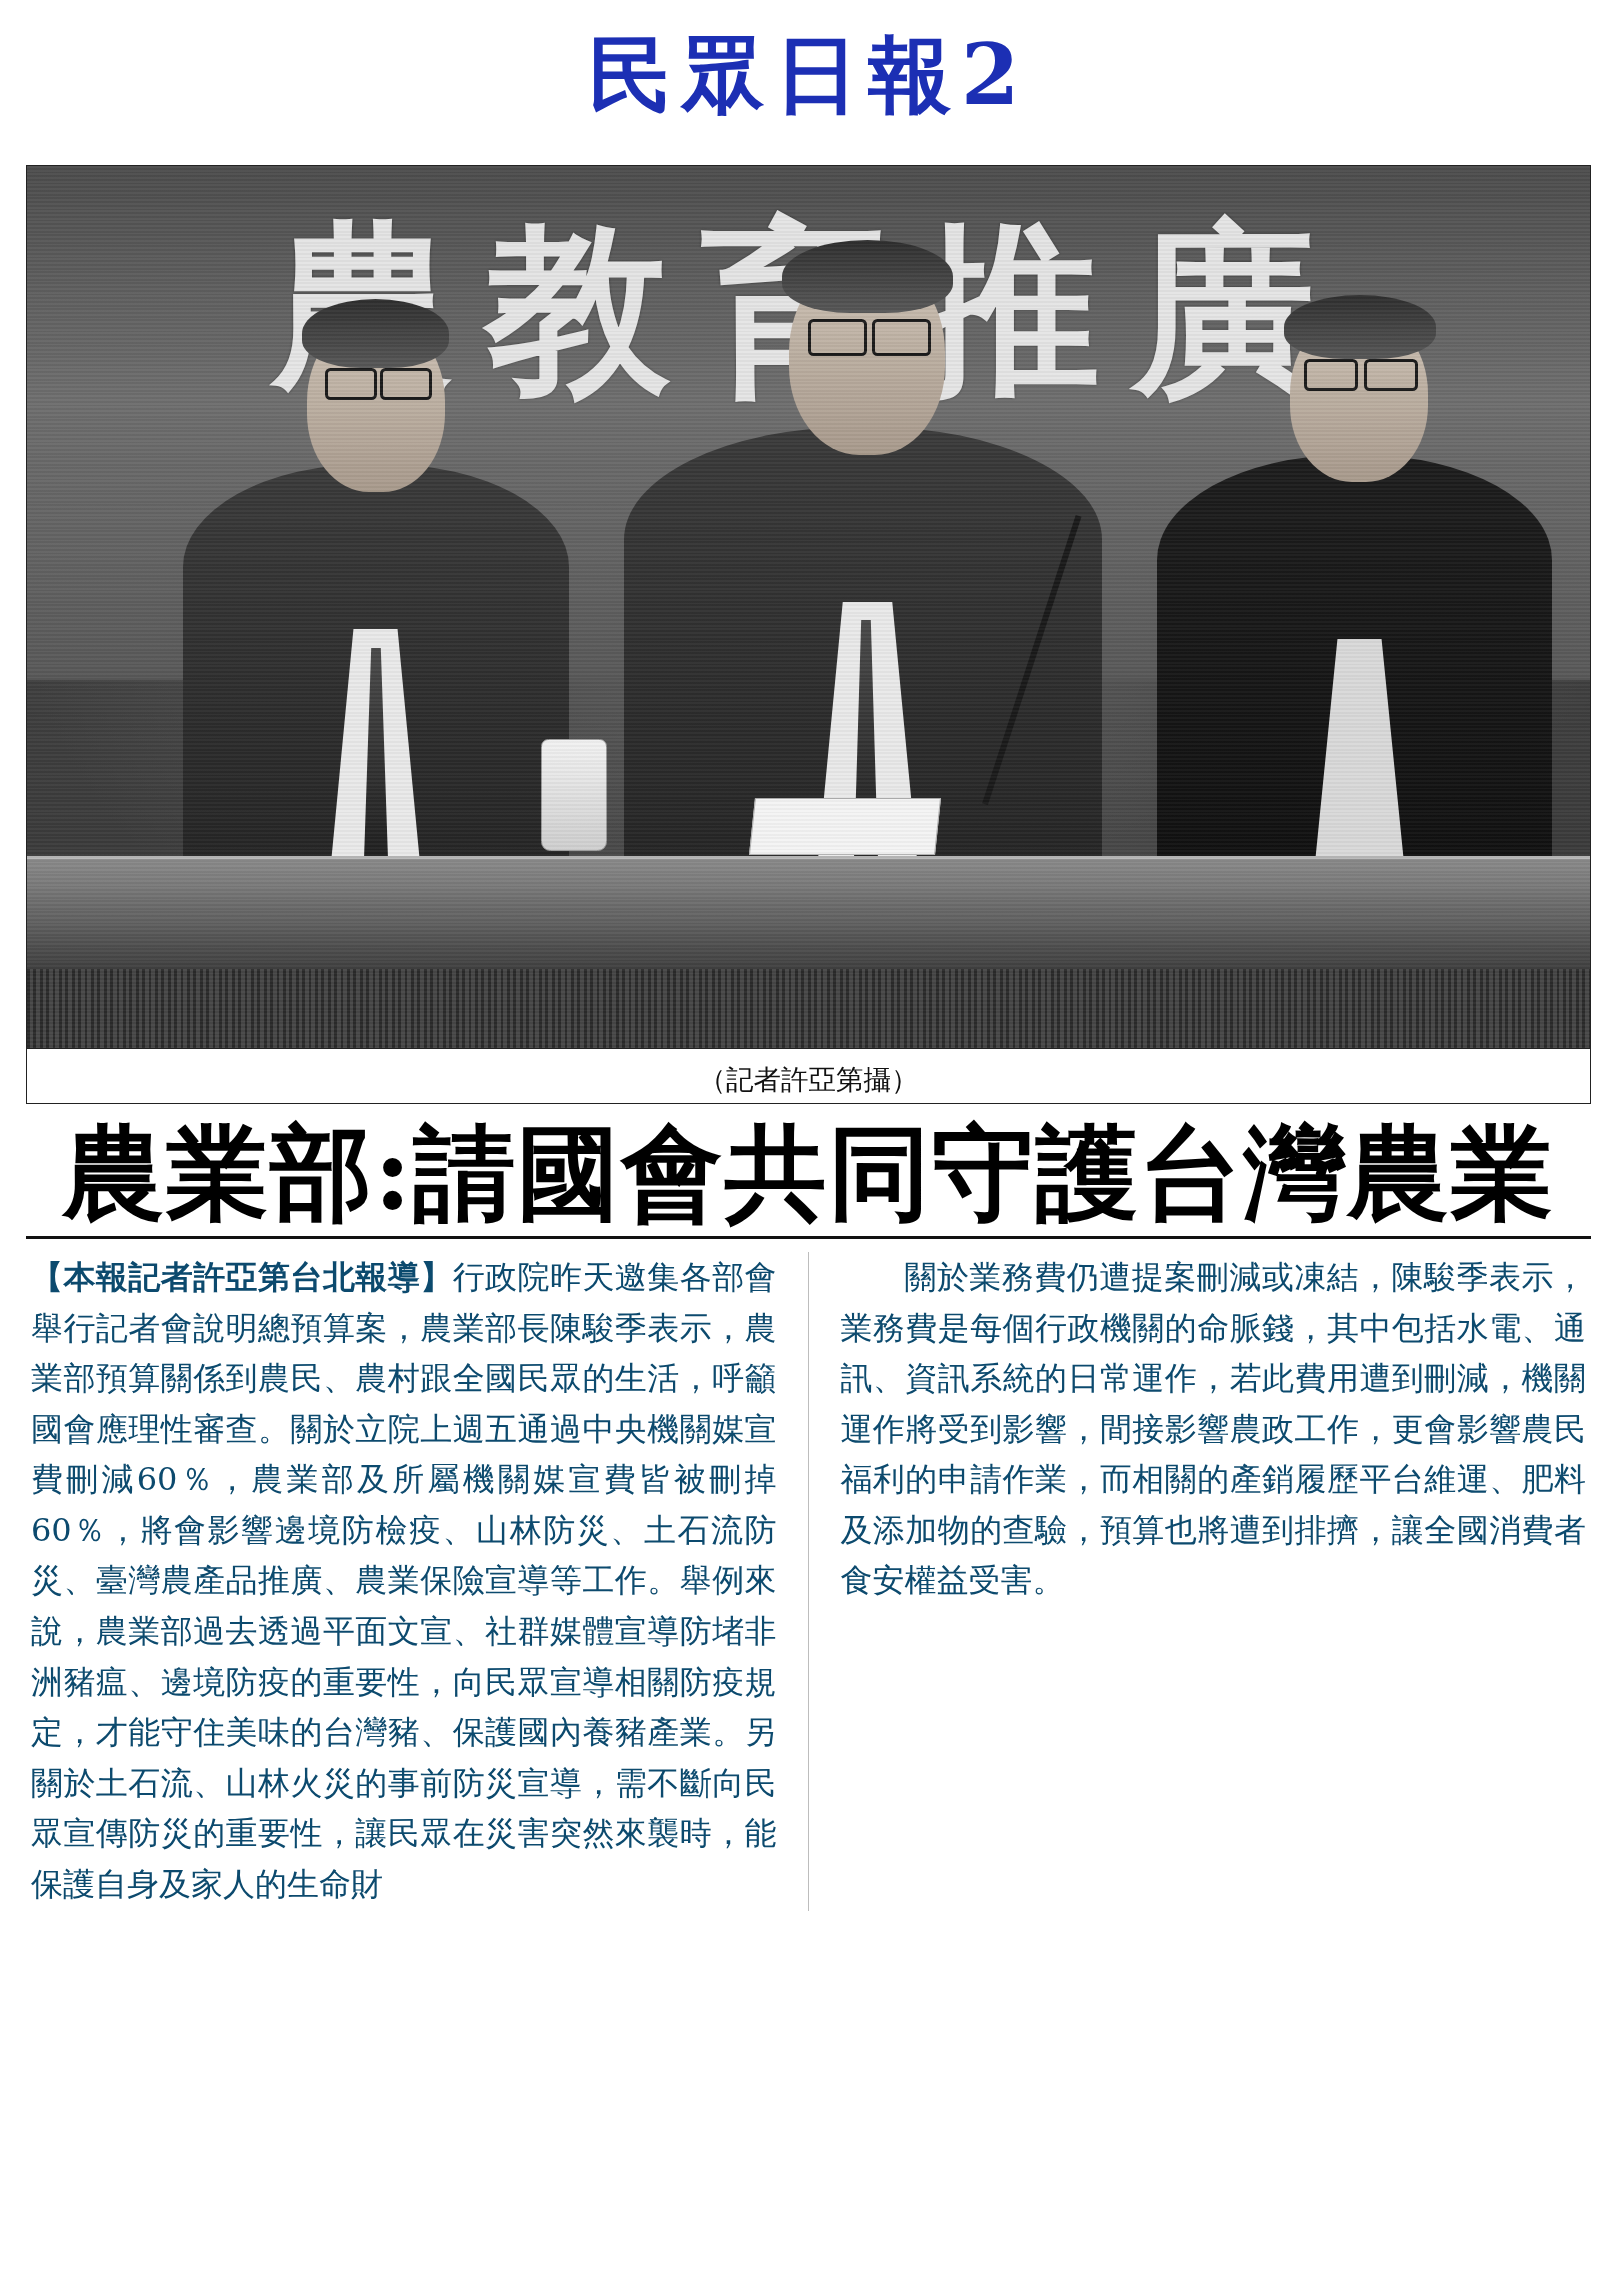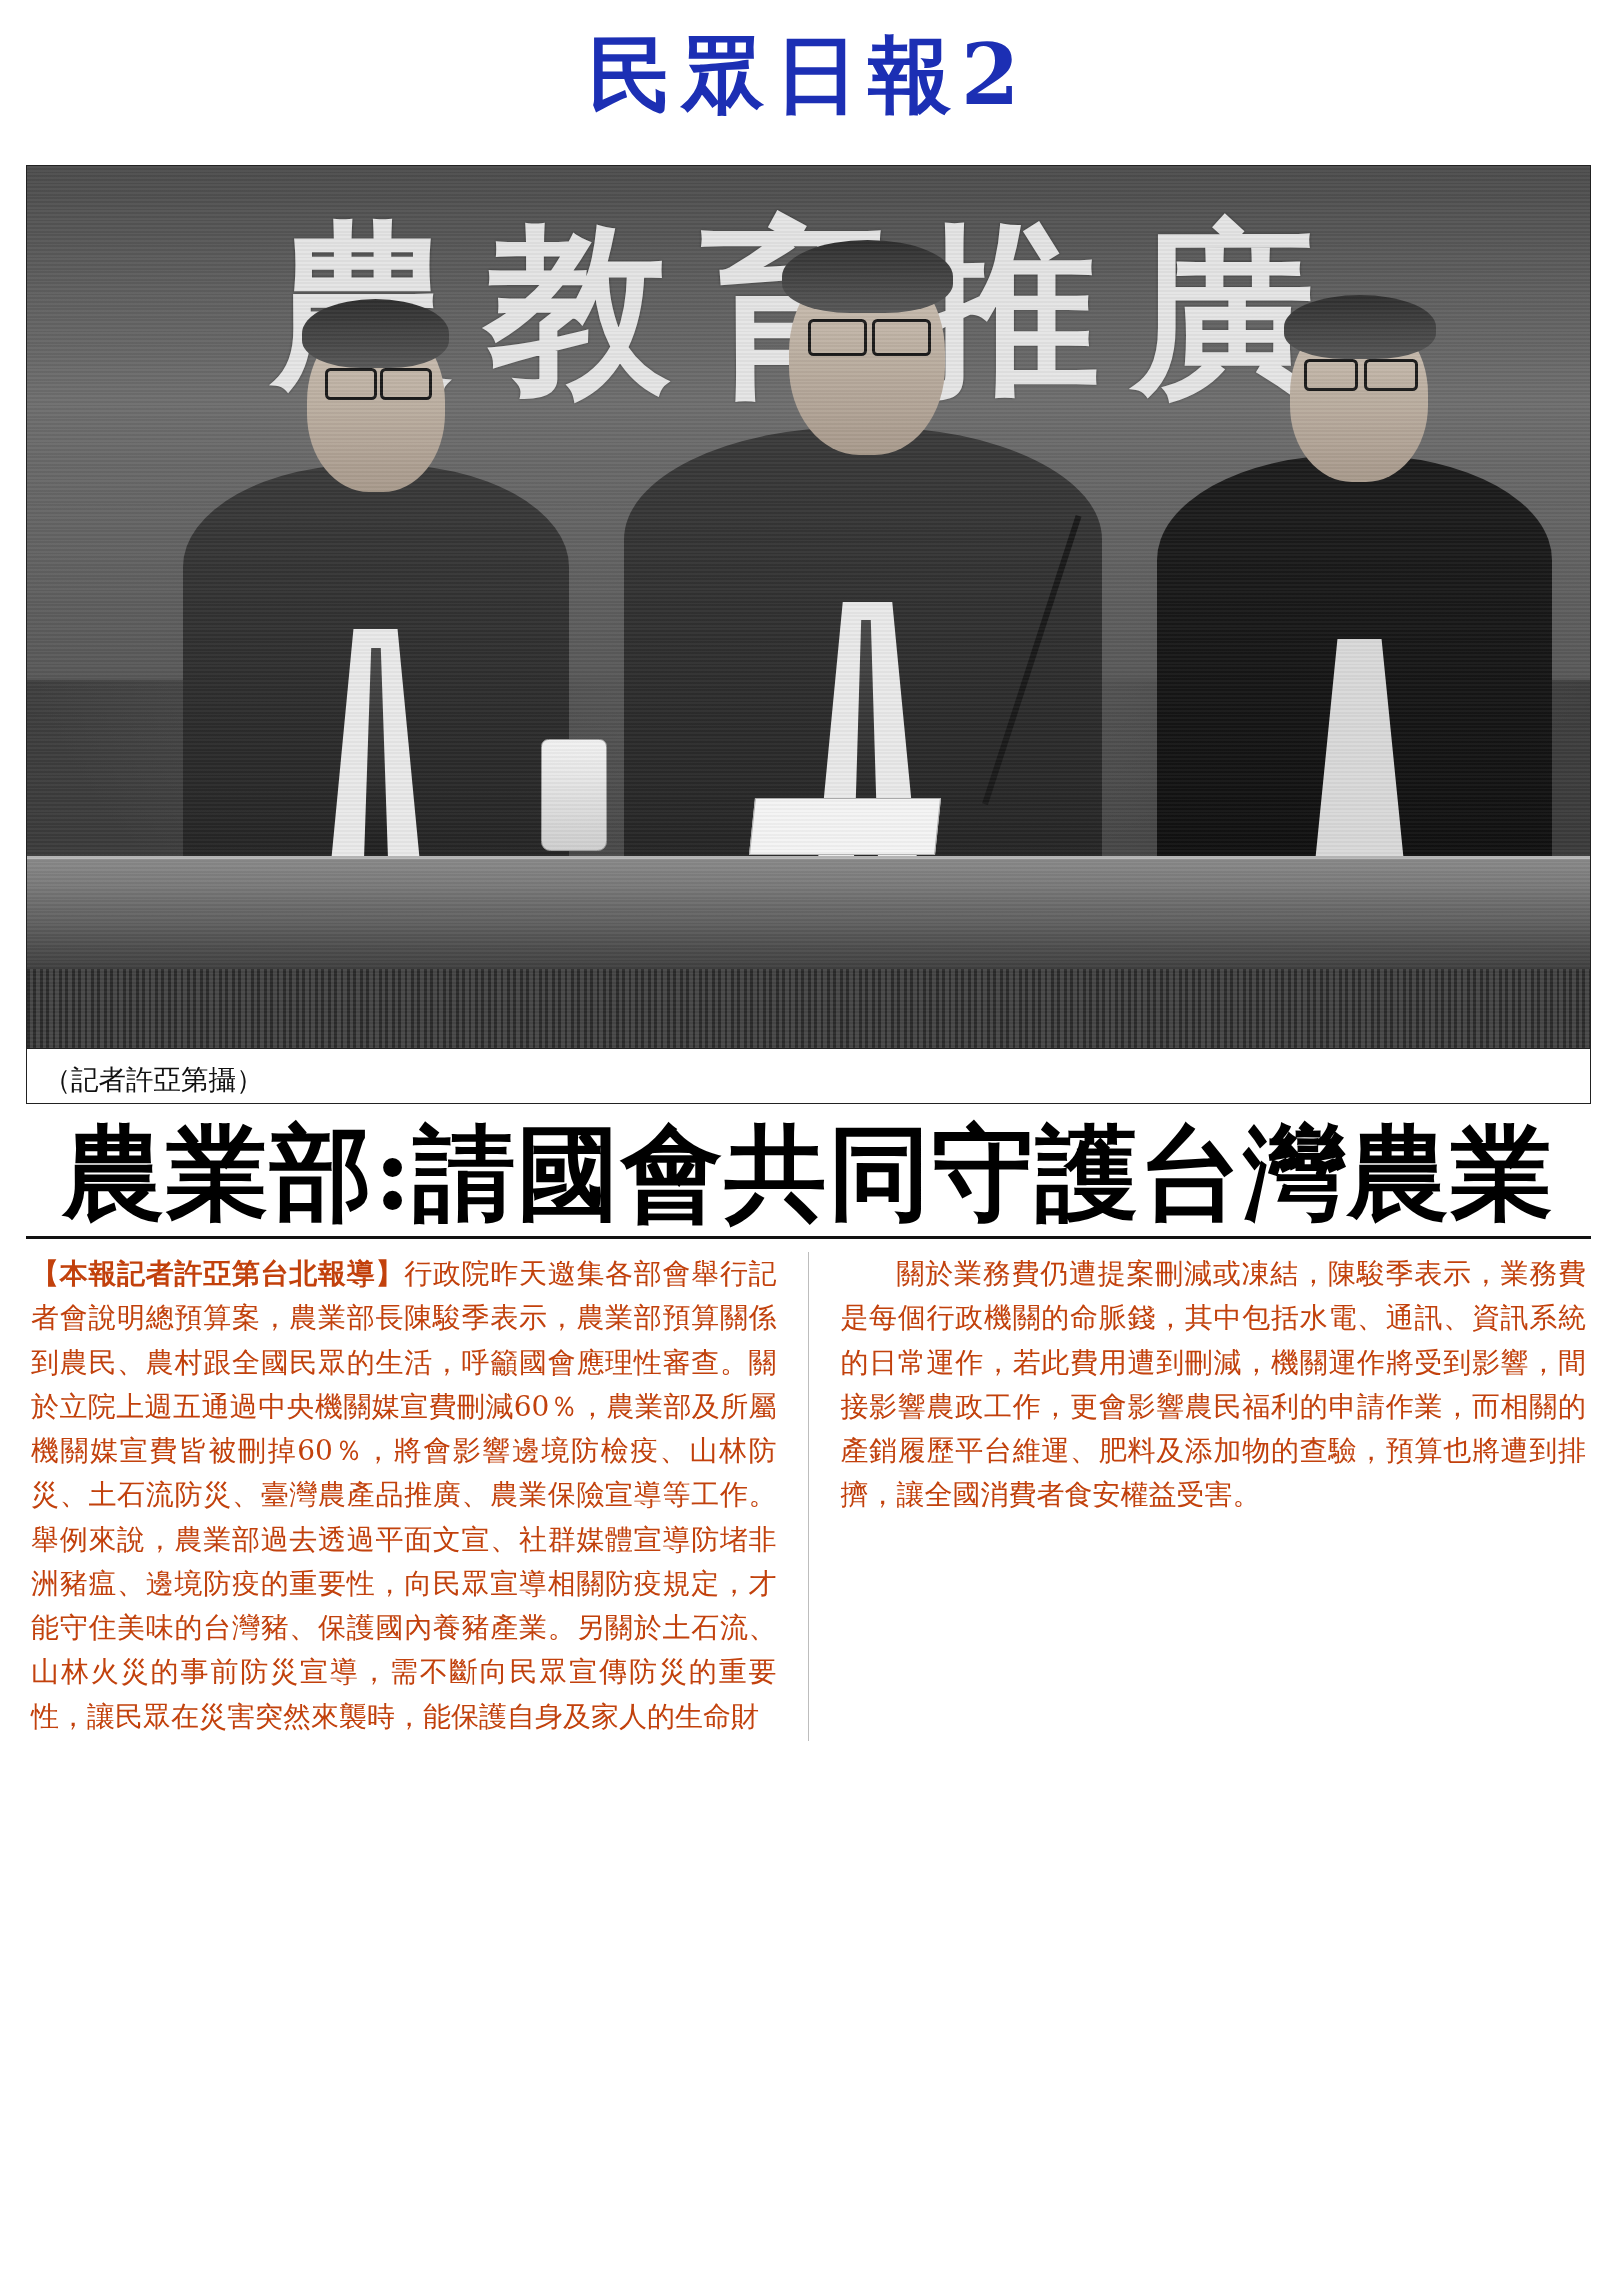--- a/index.html
+++ b/index.html
@@ -175,21 +175,21 @@
     font-family: "DejaVu Serif", serif;
     font-size: 27.5px;
     line-height: 1.25;
     color: #111;
     text-align: justify;
   }
   .credit {
     font-family: "DejaVu Serif", serif;
     font-size: 27.5px;
     color: #111;
-    text-align: left;
+    text-align: center;
     margin-top: 3.7px;
   }
   
   .headline {
     margin: 14.7px 26px 5.5px 26px;
     font-family: "DejaVu Serif", serif;
     font-weight: bold;
     font-size: 103px;
     line-height: 1.05;
     color: #000;
@@ -205,23 +205,23 @@
   }
   
   .body-cols {
     margin: 13px 31px 0 31px;
     display: flex;
     gap: 31px;
   }
   .col {
     flex: 1 1 0;
     font-family: "DejaVu Serif", serif;
-    font-size: 28px;
+    font-size: 32px;
     line-height: 1.58;
-    color: #c2410c;
+    color: #0c4a6e;
     text-align: justify;
     text-justify: inter-character;
   }
   .col p {
     margin: 0 0 1.8px 0;
     text-indent: 2em;
   }
   .col p.no-indent {
     text-indent: 0;
   }

